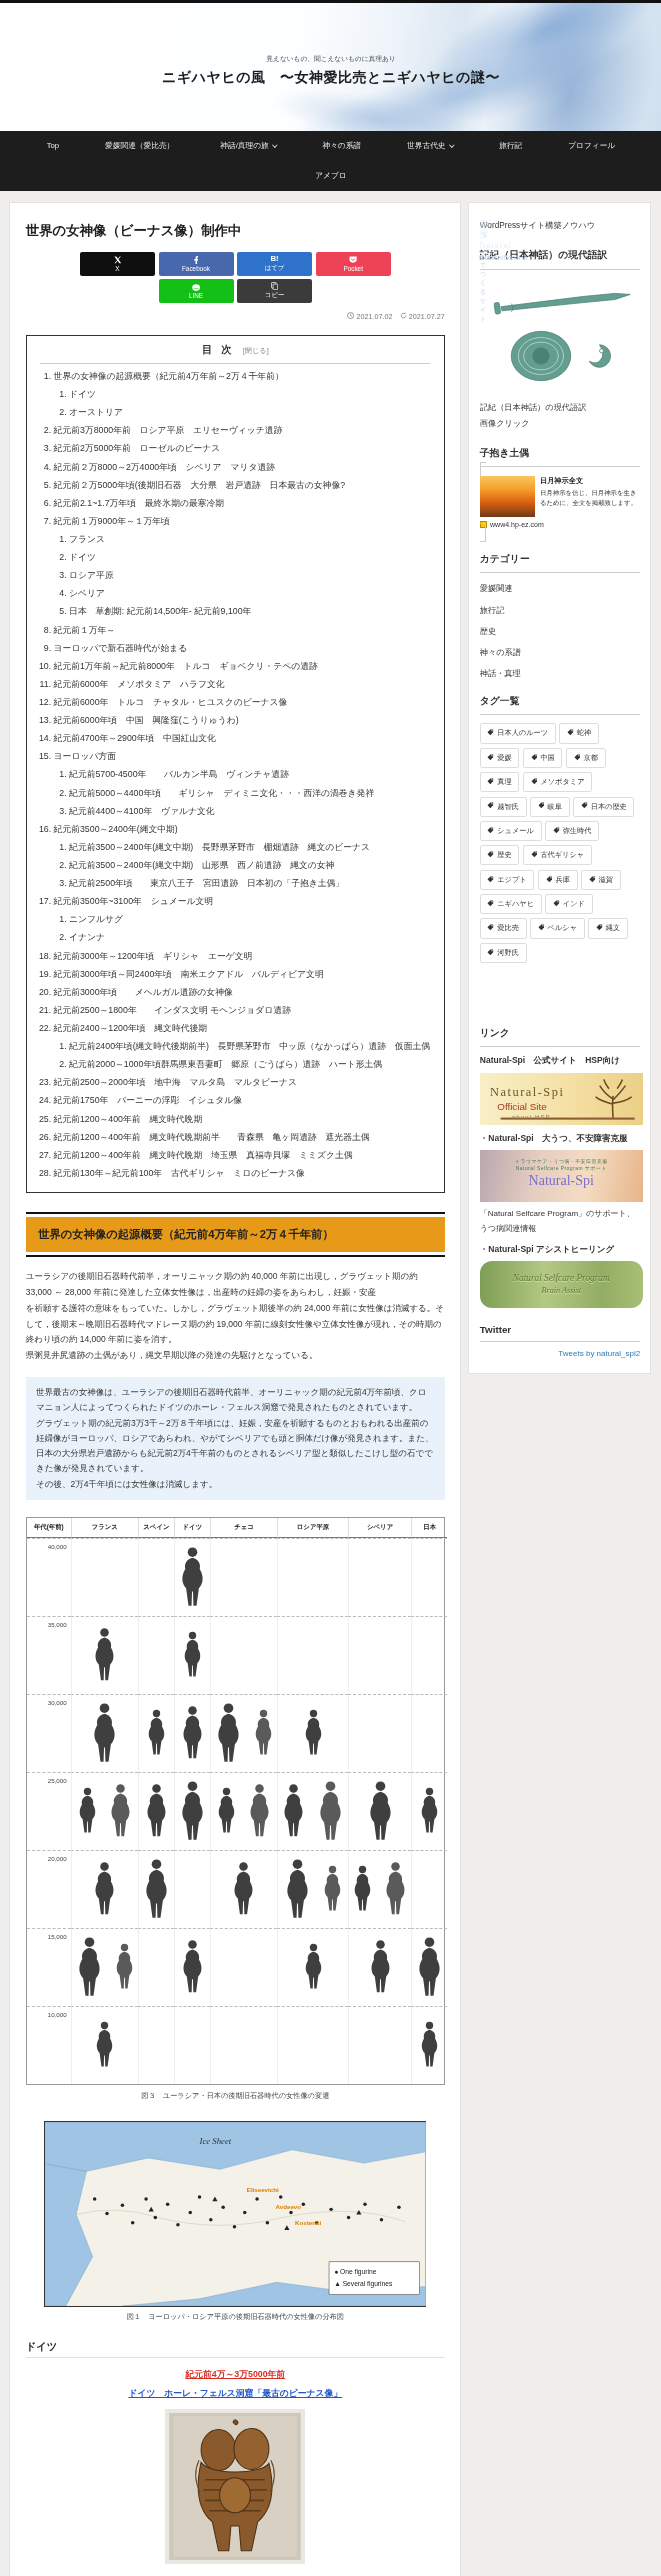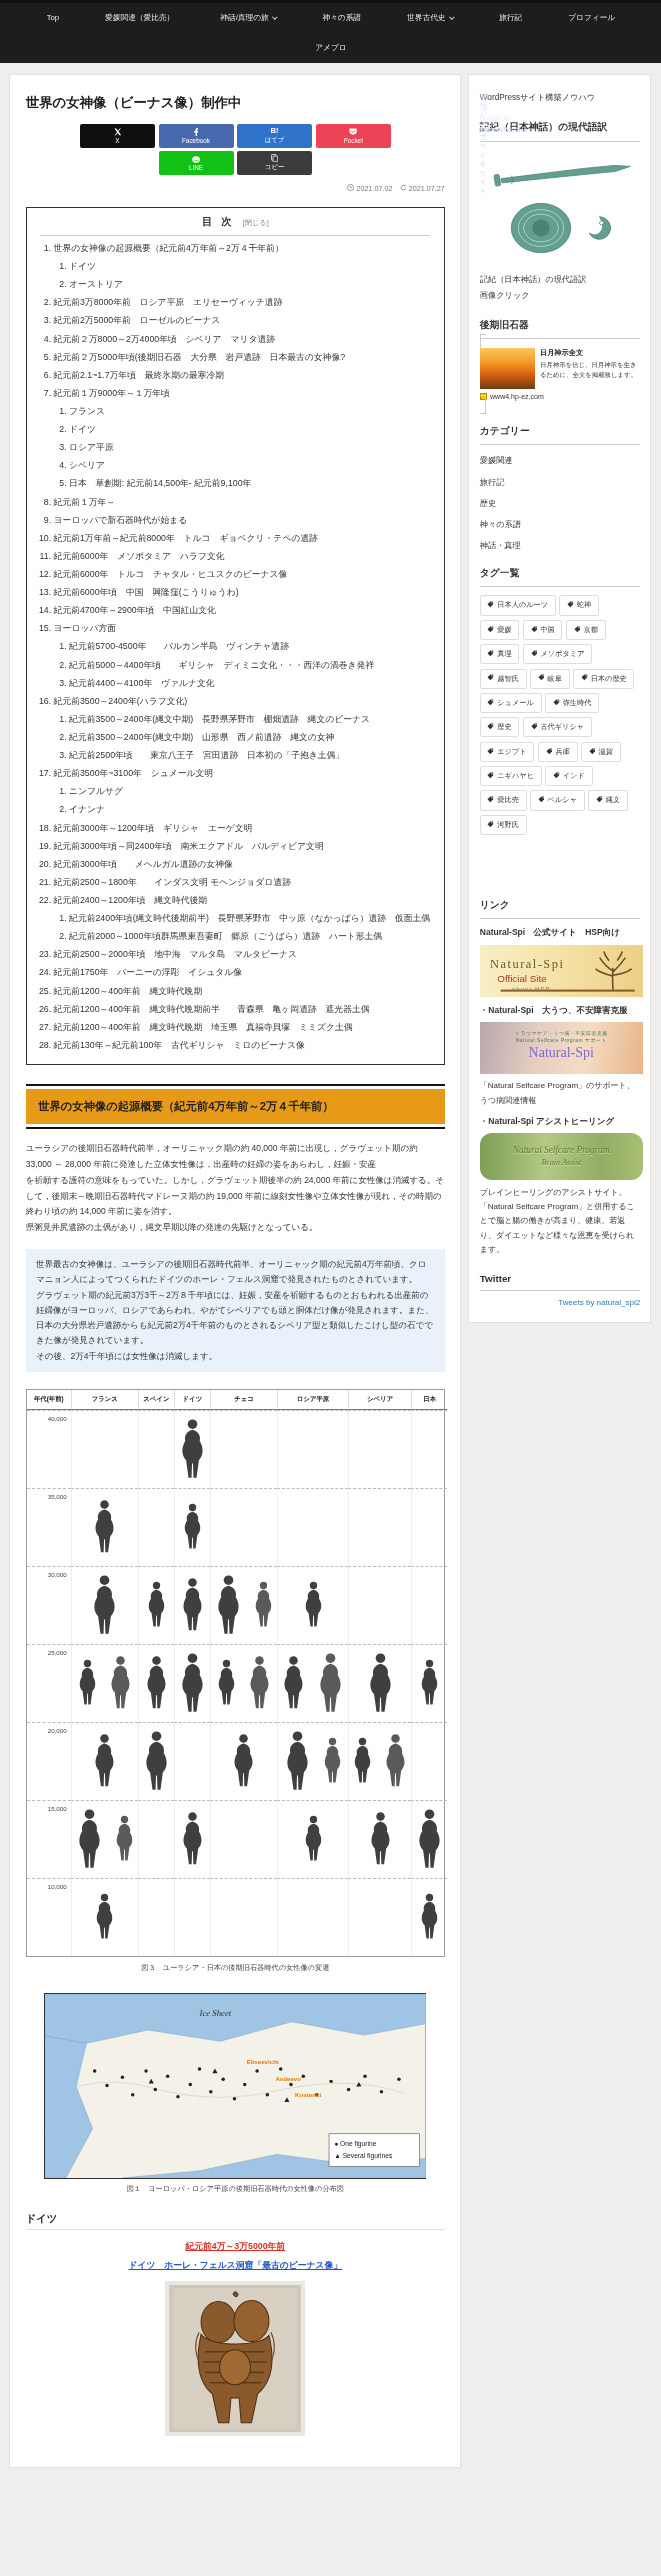--- a/index.html
+++ b/index.html
@@ -121,20 +121,28 @@
   .sb-note { font-size:8px; color:#333; line-height:1.8; margin-top:5.2px; }
   .tw-link { display:block; margin-top:7.2px; font-size:8px; color:#2b7bb9; text-decoration:none; cursor:pointer;text-align:right; }
 </style>
 </head>
 <body>
 
 <div id="page">
 
   <div class="top-strip"></div>
 
+  <header class="site-header">
+    <div class="smoke s1"></div>
+    <div class="smoke s2"></div>
+    <div class="smoke s3"></div>
+    <div class="smoke s4"></div>
+    <div class="tagline">見えないもの、聞こえないものに真理あり</div>
+    <div class="site-title">ニギハヤヒの風　〜女神愛比売とニギハヤヒの謎〜</div>
+  </header>
 
   <nav class="nav">
     <div class="nav-row">
         <a class="nav-item">
           <span>Top</span>
         </a>
         <a class="nav-item">
           <span>愛媛関連（愛比売）</span>
         </a>
         <a class="nav-item">
@@ -269,21 +277,21 @@
             <li><a>紀元前1万年前～紀元前8000年　トルコ　ギョベクリ・テペの遺跡</a></li>
             <li><a>紀元前6000年　メソポタミア　ハラフ文化</a></li>
             <li><a>紀元前6000年　トルコ　チャタル・ヒユスクのビーナス像</a></li>
             <li><a>紀元前6000年頃　中国　興隆窪(こうりゅうわ)</a></li>
             <li><a>紀元前4700年～2900年頃　中国紅山文化</a></li>
             <li><a>ヨーロッパ方面</a><ol>
                 <li><a>紀元前5700-4500年　　バルカン半島　ヴィンチャ遺跡</a></li>
                 <li><a>紀元前5000～4400年頃　　ギリシャ　ディミニ文化・・・西洋の渦巻き発祥</a></li>
                 <li><a>紀元前4400～4100年　ヴァルナ文化</a></li>
               </ol></li>
-            <li><a>紀元前3500～2400年(ハラフ文化)</a><ol>
+            <li><a>紀元前3500～2400年(縄文中期)</a><ol>
                 <li><a>紀元前3500～2400年(縄文中期)　長野県茅野市　棚畑遺跡　縄文のビーナス</a></li>
                 <li><a>紀元前3500～2400年(縄文中期)　山形県　西ノ前遺跡　縄文の女神</a></li>
                 <li><a>紀元前2500年頃　　東京八王子　宮田遺跡　日本初の「子抱き土偶」</a></li>
               </ol></li>
             <li><a>紀元前3500年~3100年　シュメール文明</a><ol>
                 <li><a>ニンフルサグ</a></li>
                 <li><a>イナンナ</a></li>
               </ol></li>
             <li><a>紀元前3000年～1200年頃　ギリシャ　エーゲ文明</a></li>
             <li><a>紀元前3000年頃～同2400年頃　南米エクアドル　バルディビア文明</a></li>
@@ -712,21 +720,21 @@
           <circle cx="118" cy="150" r="16" fill="#4c8276"></circle>
           <path d="M232 128 a22 22 0 1 1 -20 32 q14 8 22 -2 q10 -12 -2 -30 Z"></path>
           <circle cx="236" cy="140" r="4" fill="#ffffff"></circle>
         </g>
       </svg>
       <div class="sb-caption">
         <div>記紀（日本神話）の現代語訳</div>
         <div>画像クリック</div>
       </div>
 
-      <h3 class="sb-h">後期旧石器</h3>
+      <h3 class="sb-h">子抱き土偶</h3>
       <a class="blogcard">
         <span class="row">
           <span class="bc-thumb" style="background:linear-gradient(180deg,#f9c75e 0%,#f59a28 35%,#d95f10 65%,#6e3a16 100%);"></span>
           <span>
             <span class="bc-title">日月神示全文</span>
             <span class="bc-desc" style="display:block;">日月神示を信じ、日月神示を生きるために、全文を掲載致します。</span>
           </span>
         </span>
         <span class="bc-foot">
           <span class="bc-fav"></span>
@@ -903,21 +911,20 @@
         <span class="g2">Natural Selfcare Program サポート</span>
         <span class="t">Natural-Spi</span>
       </a>
       <div class="sb-note">「Natural Selfcare Program」のサポート、うつ病関連情報</div>
 
       <a class="sb-biglink">・Natural-Spi アシストヒーリング</a>
       <a class="sb-img ns-brain">
         <span class="t1">Natural Selfcare Program</span>
         <span class="t2">Brain Assist</span>
       </a>
-      <div class="sb-note">ブレインヒーリングのアシストサイト。「Natural Selfcare Program」と併用することで脳と腸の働きが高まり、健康、若返り、ダイエットなど様々な恩恵を受けられます。</div>
 
       <h3 class="sb-h">Twitter</h3>
       <a class="tw-link">Tweets by natural_spi2</a>
 
     </aside>
   </div>
 </div>
 
 
 </body></html>

